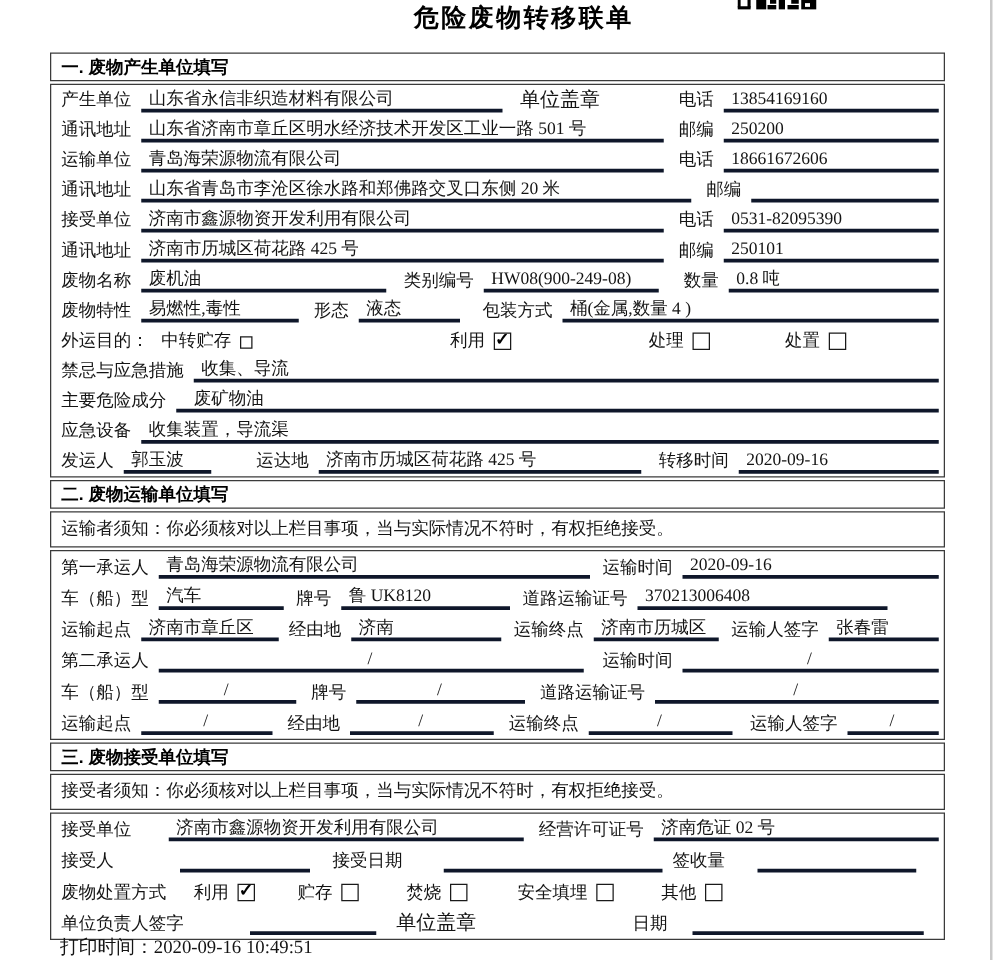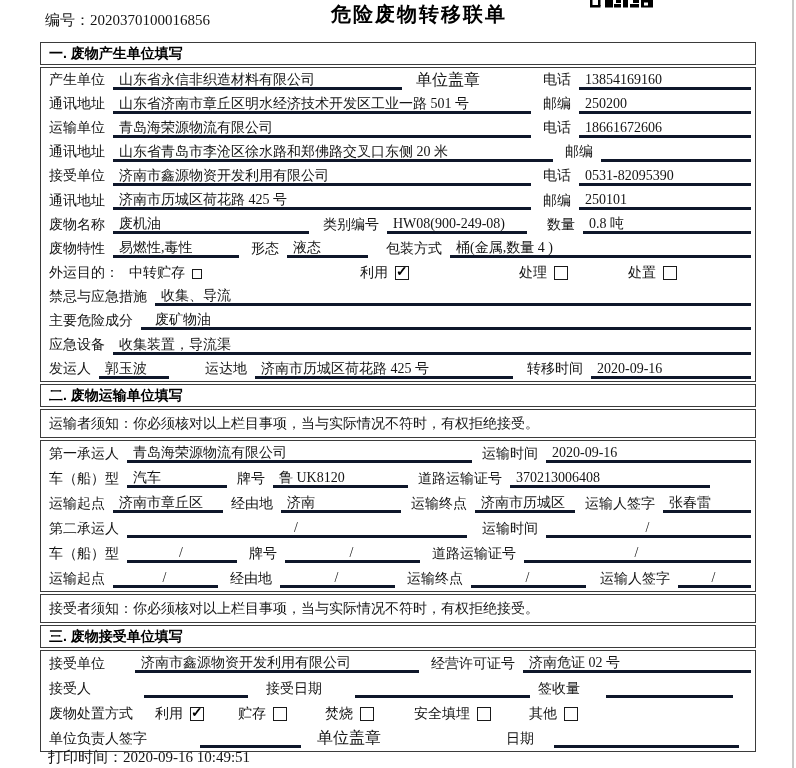--- a/index.html
+++ b/index.html
@@ -29,23 +29,20 @@
       position:relative;box-sizing:content-box;}
   .cb.small{width:8px;height:8px;margin-top:2px;}
   .cb.checked::after{content:"\2713";position:absolute;left:0;top:-4px;font-size:14px;font-weight:bold;color:#000;}
   .footer{position:absolute;left:48px;top:748px;font-size:15px;white-space:nowrap;}
 </style>
 </head>
 <body>
 
 <div class="page">
 
-  <div class="doc-number">
-    <span>编号：</span><span>2020370100016856</span>
-  </div>
 
   <h1 class="doc-title">危险废物转移联单</h1>
 
   <svg class="qr" width="64" height="9" viewBox="0 0 64 9">
     <g fill="#000">
       <rect x="0" y="0" width="2.5" height="6"></rect>
         <rect x="8" y="0" width="2.5" height="6"></rect>
         <rect x="0" y="5" width="10.5" height="2.5"></rect>
       <rect x="15" y="0" width="8" height="7.5"></rect>
       <rect x="26" y="0" width="5" height="3"></rect>
@@ -233,26 +230,26 @@
         <span class="lbl" style="margin-left:12px">经由地</span>
         <span class="u ctr" style="width:115px">/</span>
         <span class="lbl" style="margin-left:12px">运输终点</span>
         <span class="u ctr" style="width:115px">/</span>
         <span class="lbl" style="margin-left:14px">运输人签字</span>
         <span class="u ctr fx">/</span>
       </div>
 
     </div>
 
+    <div class="box sec-head">
+      <span>三. 废物接受单位填写</span>
+    </div>
+
     <div class="box notice s3">
       <span>接受者须知：你必须核对以上栏目事项，当与实际情况不符时，有权拒绝接受。</span>
-    </div>
-
-    <div class="box sec-head">
-      <span>三. 废物接受单位填写</span>
     </div>
 
     <div class="box s3">
 
       <div class="row">
         <span class="lbl">接受单位</span>
         <span class="u" style="width:284px;margin-left:22px">济南市鑫源物资开发利用有限公司</span>
         <span class="lbl" style="margin-left:12px">经营许可证号</span>
         <span class="u fx">济南危证 02 号</span>
       </div>

